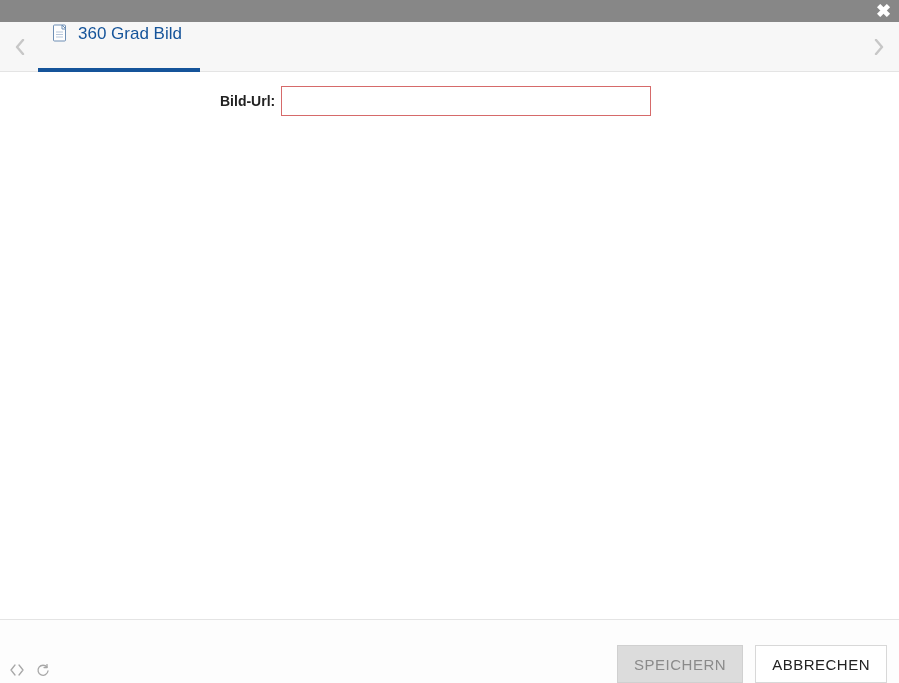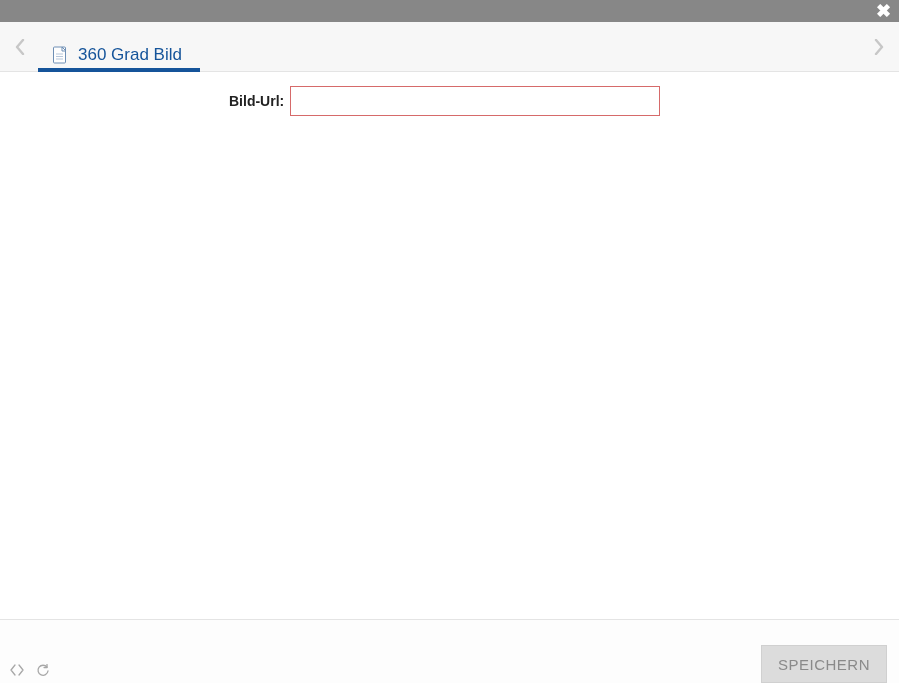--- a/index.html
+++ b/index.html
@@ -56,44 +56,44 @@
   }
   .nav-arrow svg { display:block; margin:auto; }
   .nav-right {
     position: absolute;
     right: 10px;
     top: 50%;
     transform: translateY(-50%);
   }
   .tab {
     display: flex;
-    align-items: center;
+    align-items: flex-start;
     height: 100%;
-    padding: 16px 18px 0 14px;
+    padding: 2px 18px 0 14px;
     margin-left: 8px;
     color: #15549a;
     font-size: 17px;
     position: relative;
     cursor: pointer;
   }
   .tab .doc-icon {
     margin-right: 10px;
   }
   .tab::after {
     content: "";
     position: absolute;
     left: 0; right: 0;
     bottom: -1px;
     height: 4px;
     background: #15549a;
   }
   .doc-icon svg { display:block; }
   .content {
     flex: 1 1 auto;
-    padding: 14px 29px;
+    padding: 14px 20px;
     position: relative;
   }
   .form-row {
     display: flex;
     align-items: center;
     margin-left: 200px;
     margin-top: 0;
   }
   .form-label {
     font-size: 14px;
@@ -206,15 +206,16 @@
           </svg>
       </span>
       <span title="refresh">
         <svg width="13" height="13" viewBox="0 0 13 13">
           <path d="M11 3.2 A5 5 0 1 0 12 7" stroke="#a7a7a7" stroke-width="1.3" fill="none" stroke-linecap="round"></path>
           <path d="M11 0.5 L11 3.6 L8 3.6" stroke="#a7a7a7" stroke-width="1.3" fill="none" stroke-linecap="round" stroke-linejoin="round"></path>
         </svg>
       </span>
     </div>
     <button class="btn btn-save">SPEICHERN</button>
+    <button class="btn btn-cancel">ABBRECHEN</button>
   </div>
 
 </div>
 
 </body></html>

